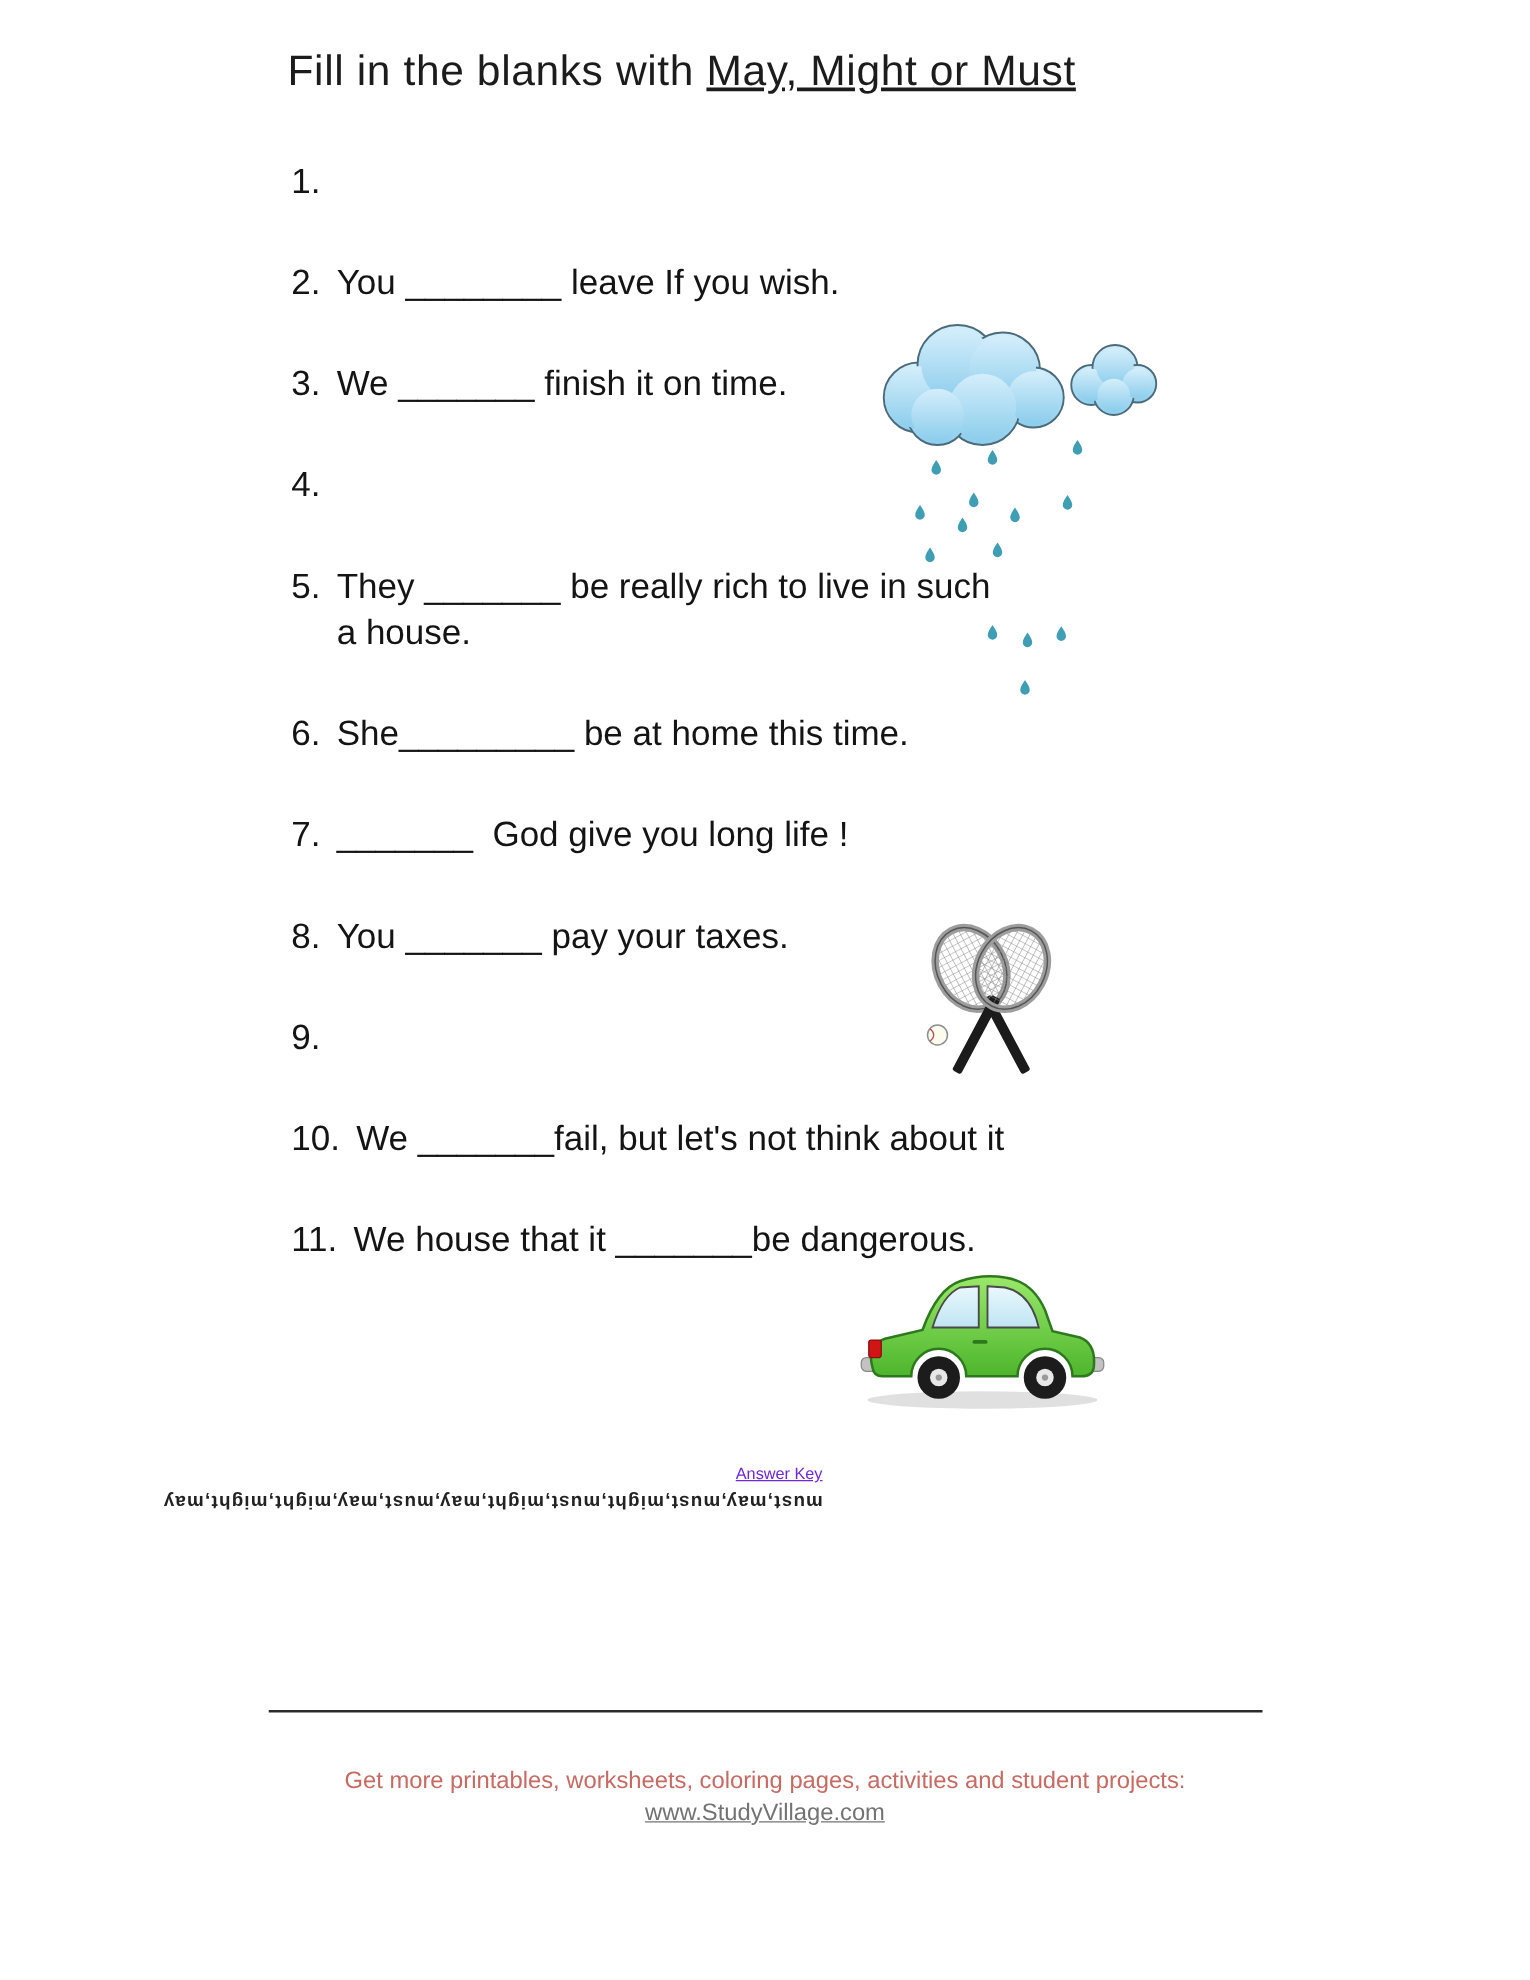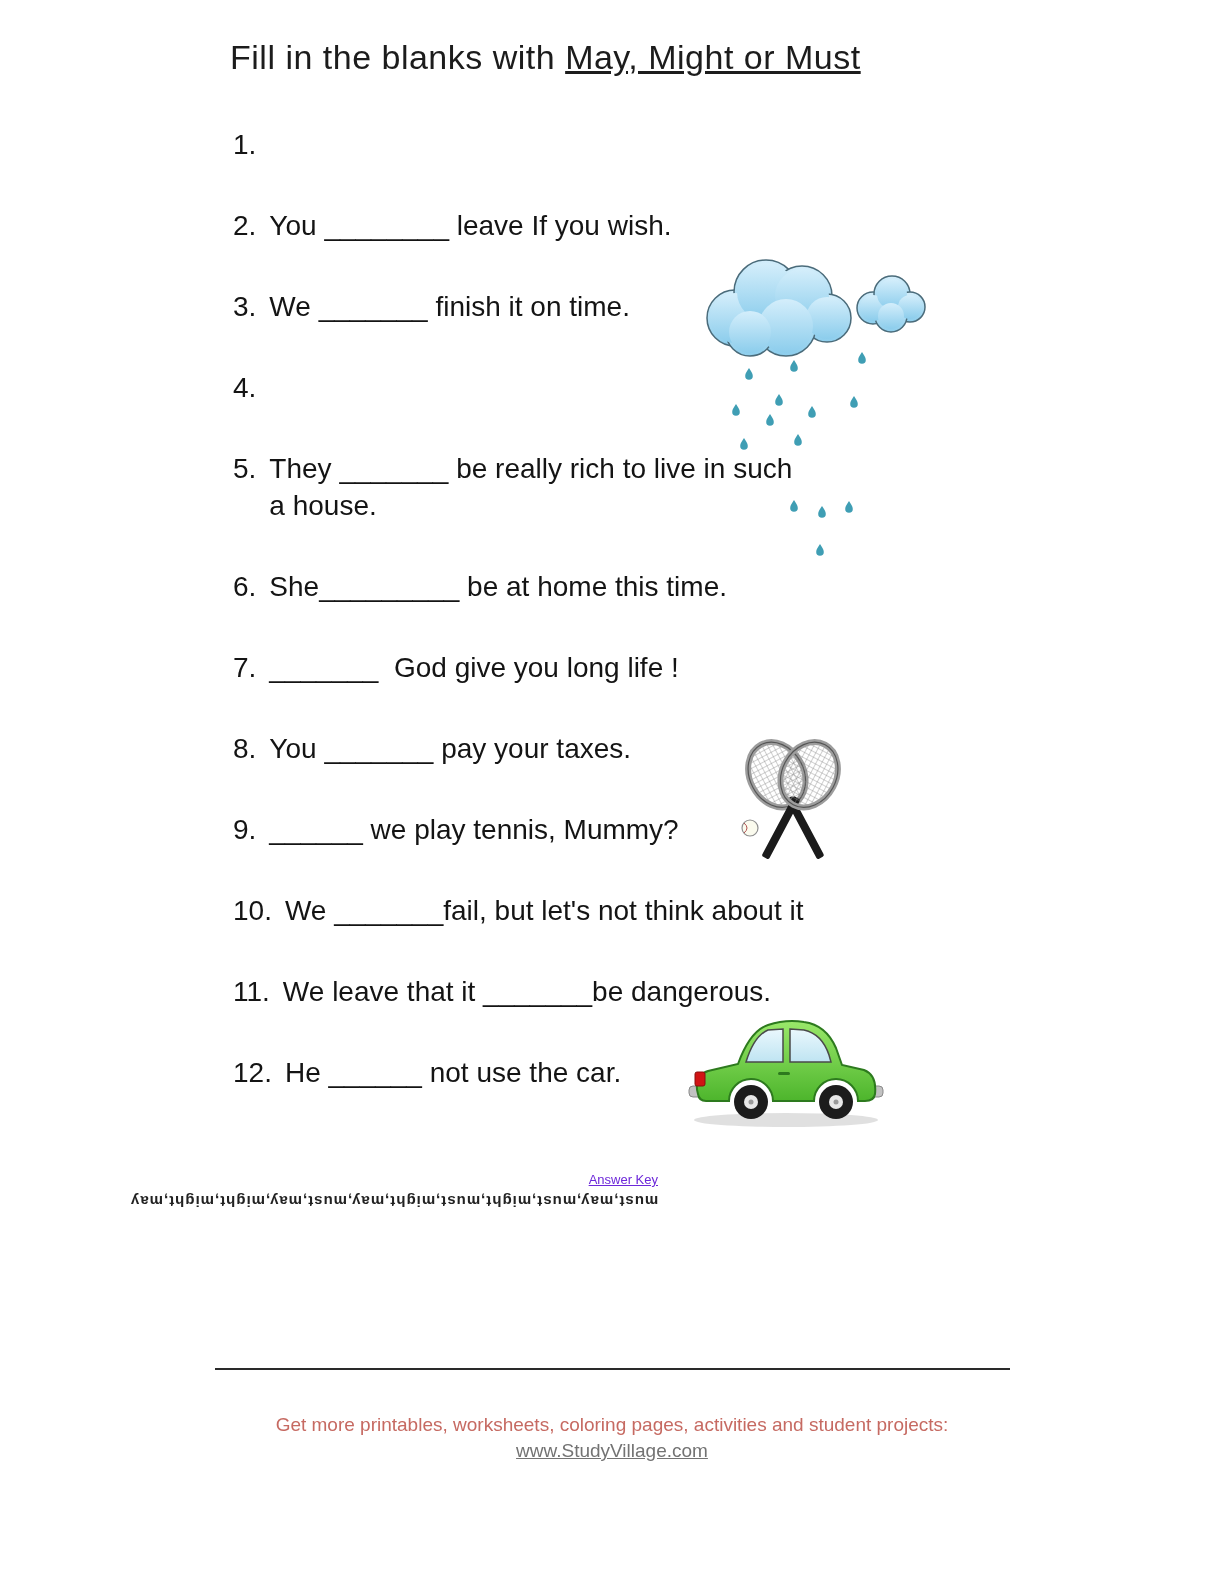--- a/index.html
+++ b/index.html
@@ -66,33 +66,28 @@
     <div class="q">
       <span class="num">7.</span>
       <span class="txt">_______  God give you long life !</span>
     </div>
     <div class="q">
       <span class="num">8.</span>
       <span class="txt">You _______ pay your taxes.</span>
     </div>
     <div class="q">
       <span class="num">9.</span>
-      <span class="txt">______ we play tennis, Mummy?</span>
     </div>
     <div class="q">
       <span class="num">10.</span>
       <span class="txt">We _______fail, but let's not think about it</span>
     </div>
     <div class="q">
       <span class="num">11.</span>
-      <span class="txt">We leave that it _______be dangerous.</span>
-    </div>
-    <div class="q">
-      <span class="num">12.</span>
-      <span class="txt">He ______ not use the car.</span>
+      <span class="txt">We house that it _______be dangerous.</span>
     </div>
   </div>
 
   <svg class="illus cloud" width="250" height="320" viewBox="0 0 250 320" aria-hidden="true">
     <defs>
       <linearGradient id="cloudGrad" x1="0" y1="0" x2="0" y2="1">
         <stop offset="0" stop-color="#d4eefb"></stop>
         <stop offset="1" stop-color="#8ccdec"></stop>
       </linearGradient>
       <path id="drop" d="M4,0 C2,3 0.2,5.5 0.2,8 a3.8,3.8 0 0 0 7.6,0 C7.8,5.5 6,3 4,0 Z" fill="#3f9eb4"></path>

